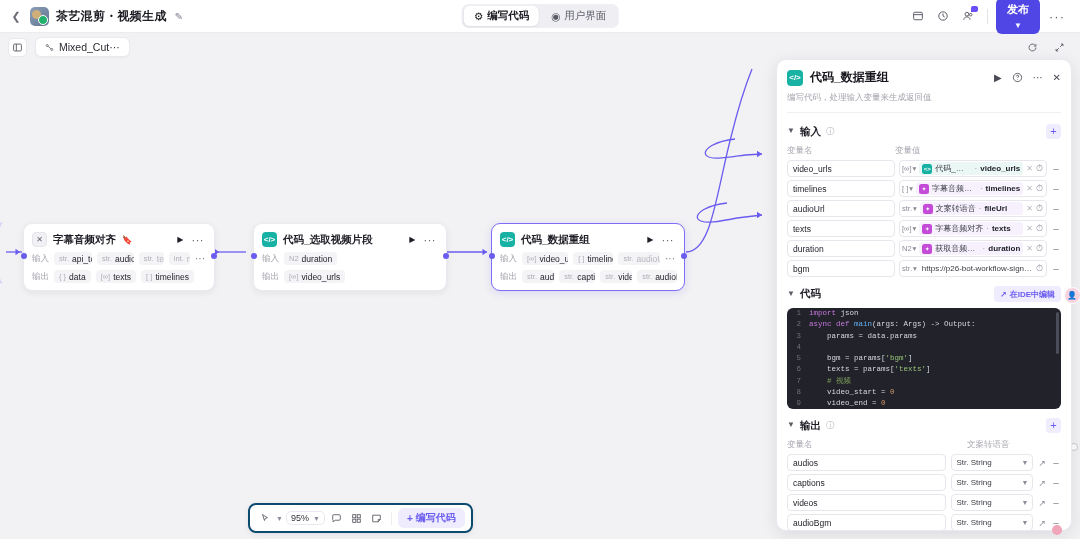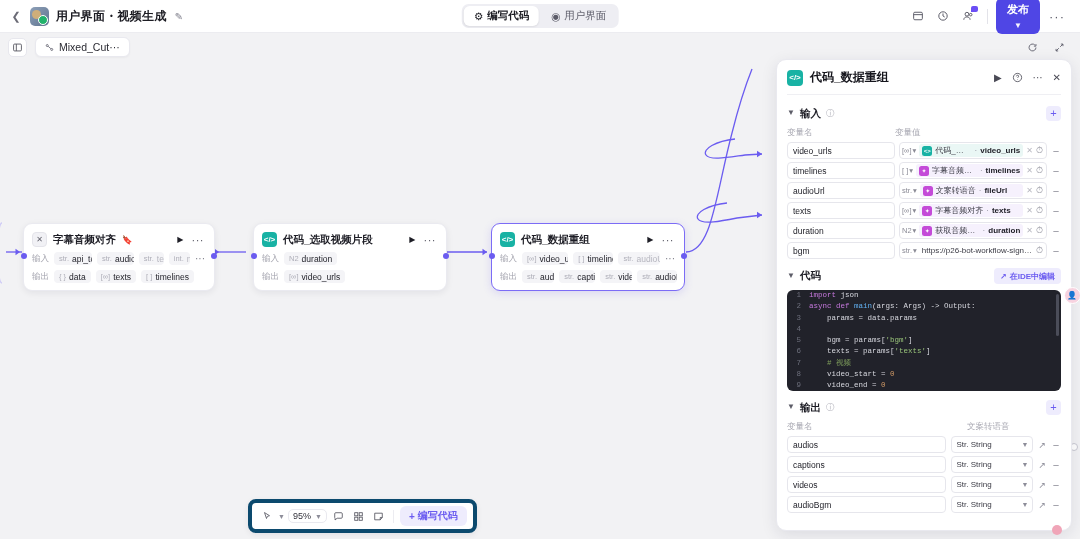--- a/index.html
+++ b/index.html
@@ -238,21 +238,21 @@
     position: absolute; right: 18px; bottom: 4px; width: 10px; height: 10px; border-radius: 50%;
     background: #f0a5b8; z-index: 60;
   }
 
   
   .bottombar {
     position: absolute; left: 248px; bottom: 6px; display: flex; align-items: center; gap: 7px; z-index: 35;
   }
   .bb-group {
     display: flex; align-items: center; gap: 3px; background: #fff;
-    border: 4px solid #0c4a6e; border-radius: 8px; padding: 3px 6px;
+    border: 2px solid #0c4a6e; border-radius: 8px; padding: 3px 6px;
     box-shadow: 0 2px 6px rgba(20,20,40,.07);
   }
   .bb-ic { width: 17px; height: 17px; display: flex; align-items: center; justify-content: center; color: #50505b; font-size: 10px; cursor: pointer; border-radius: 4px; }
   .zoom-box {
     display: flex; align-items: center; gap: 4px; border: 1px solid #e9e9ef; border-radius: 5px;
     padding: 1px 4px; font-size: 9px; color: #32323b; cursor: pointer;
   }
   .bb-div { width: 1px; height: 13px; background: #ececf1; margin: 0 3px; }
   .addnode {
     display: flex; align-items: center; gap: 3px; background: #eeecfd; color: #6b5cf0;
@@ -265,21 +265,21 @@
   .wand { color: #50505b; font-size: 10px; cursor: pointer; padding: 0 3px; }
 </style>
 </head>
 <body>
 
 <div class="app">
 
   <div class="topbar">
     <div class="tb-back">❮</div>
     <div class="tb-logo"></div>
-    <div class="tb-title">用户界面・视频生成</div>
+    <div class="tb-title">茶艺混剪・视频生成</div>
     <div class="tb-edit">✎</div>
 
     <div class="tb-center">
       <div class="seg active">
         <span>⚙</span>
         <span>编写代码</span>
       </div>
       <div class="seg">
         <span>◉</span>
         <span>用户界面</span>
@@ -509,20 +509,21 @@
             <svg width="11" height="11" viewBox="0 0 16 16" fill="none" stroke="currentColor" stroke-width="1.2">
               <circle cx="8" cy="8" r="6"></circle>
                 <path d="M6.4 6.3c0-1 .8-1.6 1.7-1.6s1.6.6 1.6 1.5c0 1.3-1.6 1.3-1.6 2.4"></path>
               <circle cx="8.05" cy="11" r=".6" fill="currentColor" stroke="none"></circle>
             </svg>
           </div>
           <div class="p-icon">···</div>
           <div class="p-icon">✕</div>
         </div>
       </div>
+      <div class="p-sub">编写代码，处理输入变量来生成返回值</div>
       <div class="p-divider"></div>
     </div>
 
     <div class="p-body">
 
       <div class="sec-head">
         <span class="caret">▼</span>
         <span class="sec-title">输入</span>
         <span class="info-i">ⓘ</span>
         <span class="add-sq">+</span>

